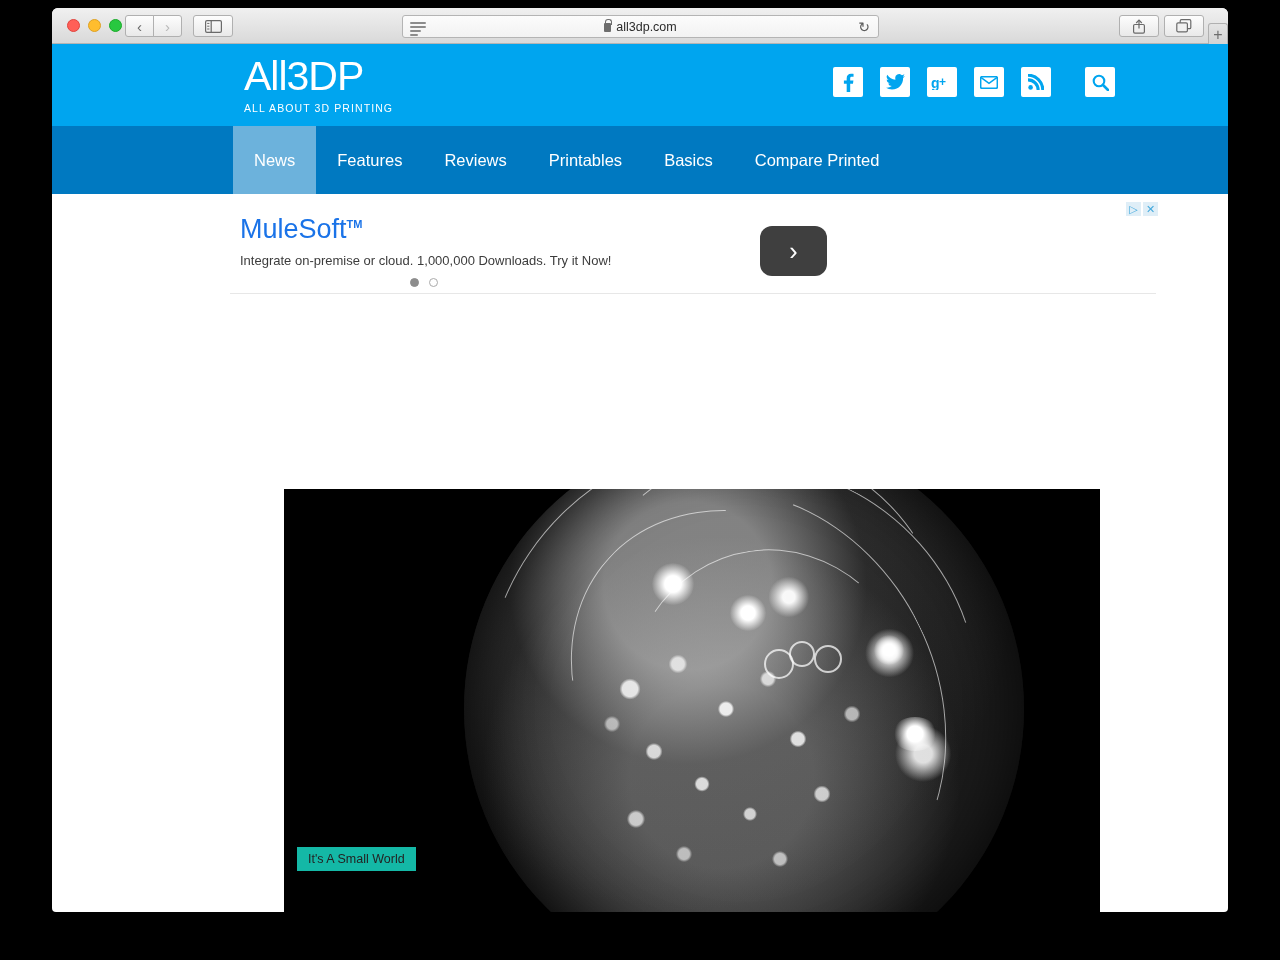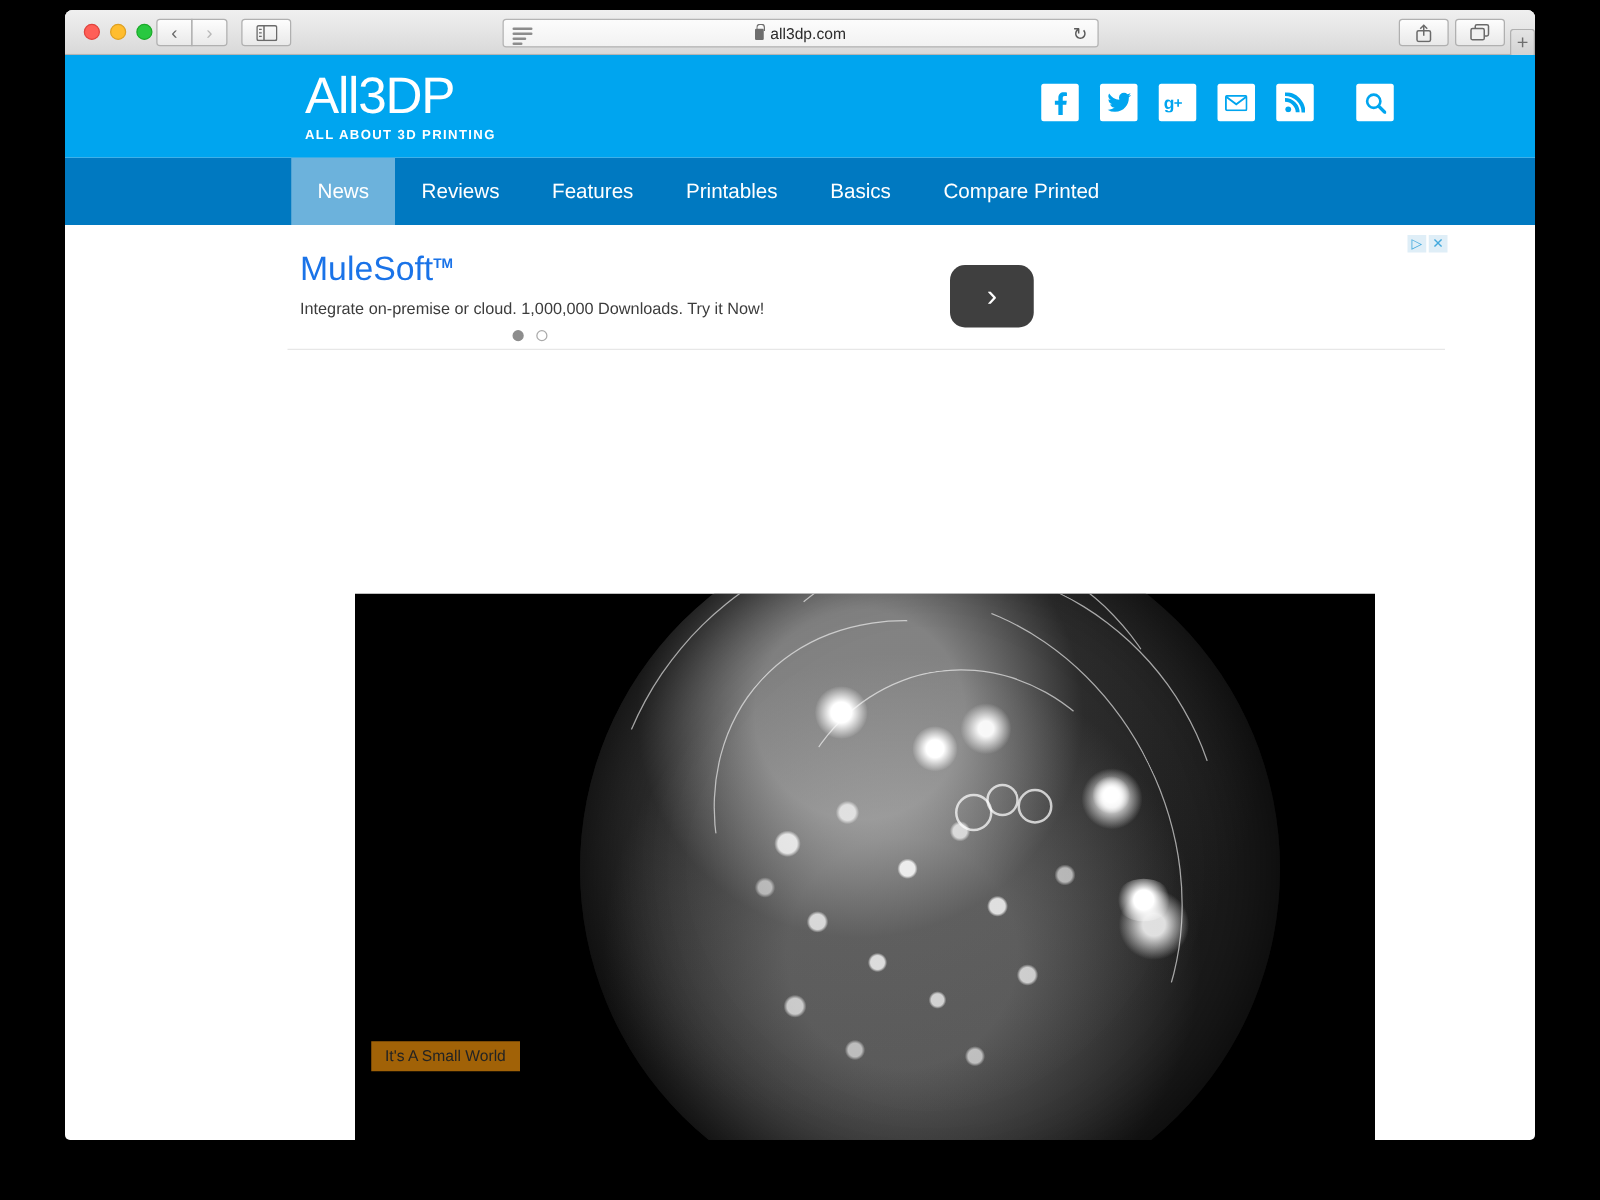--- a/index.html
+++ b/index.html
@@ -82,34 +82,34 @@
     background:#00a5ef;
     position:relative;
   }
   .logo{ position:absolute; left:192px; top:12px; }
   .logo-main{
     font-size:41px; font-weight:400; color:#fff;
     letter-spacing:-1px; line-height:1;
     font-family:"Liberation Sans", sans-serif;
   }
   .logo-sub{
-    font-size:10.5px; font-weight:700; color:#fff;
+    font-size:10.5px; font-weight:400; color:#fff;
     letter-spacing:1.1px; margin-top:5px; text-align:center;
   }
   .social{ position:absolute; right:113px; top:23px; display:flex; gap:17px; }
   .soc{
     width:30px; height:30px; background:#fff; border-radius:2px;
     display:flex; align-items:center; justify-content:center;
     color:#00a5ef;
   }
   .soc.search{ margin-left:17px; }
 
   
   .site-nav{
-    height:54px; background:#0079c1;
+    height:68px; background:#0079c1;
     display:flex; align-items:stretch;
     padding-left:181px;
   }
   .nav-item{
     display:flex; align-items:center;
     padding:0 21px;
     color:#fff; font-size:16.5px;
   }
   .nav-item.active{ background:#6cb2dc; }
 
@@ -186,21 +186,21 @@
       radial-gradient(circle at 76% 62%, rgba(255,255,255,.7) 0 2.2%, transparent 3.1%),
       radial-gradient(circle at 30% 86%, rgba(255,255,255,.6) 0 1.8%, transparent 2.7%),
       radial-gradient(circle at 62% 88%, rgba(255,255,255,.62) 0 1.9%, transparent 2.8%),
       radial-gradient(circle at 86% 30%, rgba(255,255,255,.6) 0 1.8%, transparent 2.7%),
       radial-gradient(circle at 6%  34%, rgba(255,255,255,.55) 0 1.6%, transparent 2.5%);
   }
   .glow{ position:absolute; border-radius:50%; background:radial-gradient(circle, #fff 0 28%, rgba(255,255,255,0) 72%); }
 
   .kicker{
     position:absolute; left:13px; bottom:84px;
-    background:#a16207; color:#232323;
+    background:#14b8a6; color:#232323;
     font-size:12.5px; padding:5px 11px;
   }
   .headline{
     position:absolute; left:13px; bottom:21px;
     background:#e4940f; color:#fff;
     font-size:25px; font-weight:700;
     padding:9px 15px 11px 13px;
     white-space:nowrap;
   }
 </style>
@@ -308,24 +308,24 @@
           </svg>
       </div>
     </div>
   </div>
 
   <div class="site-nav">
     <div class="nav-item active">
         <span>News</span>
       </div>
     <div class="nav-item">
+        <span>Features</span>
+      </div>
+    <div class="nav-item">
         <span>Reviews</span>
-      </div>
-    <div class="nav-item">
-        <span>Features</span>
       </div>
     <div class="nav-item">
         <span>Printables</span>
       </div>
     <div class="nav-item">
         <span>Basics</span>
       </div>
     <div class="nav-item">
         <span>Compare Printed</span>
       </div>

